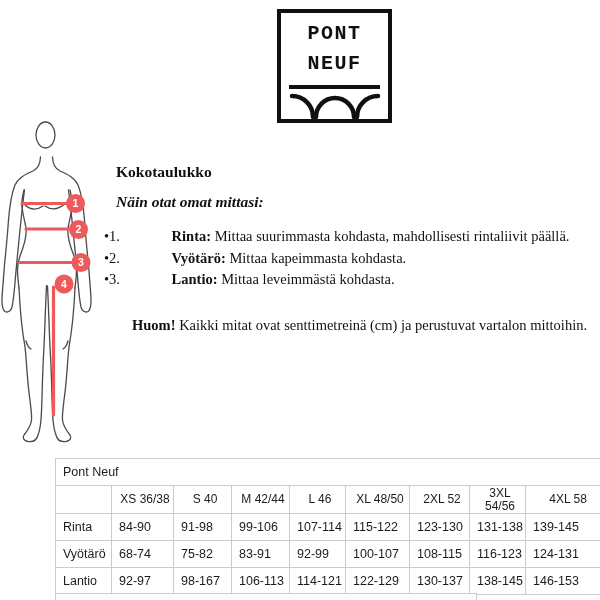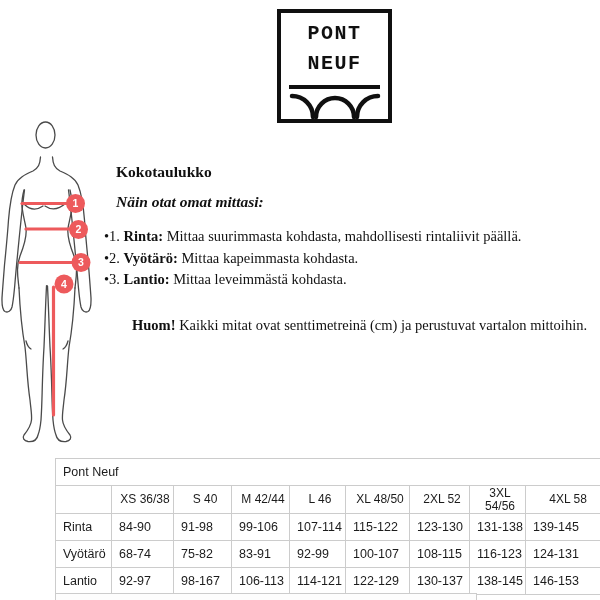--- a/index.html
+++ b/index.html
@@ -48,21 +48,21 @@
     font-size: 14.5px;
   }
   .instr-title, .instr-subtitle {
     font-weight: bold;
     font-size: 15.5px;
     margin: 12px;
   }
   .instr-subtitle { margin-top: 6px; font-style: italic; }
   .steps { margin-top: 15px; }
   .step { line-height: 21.5px; }
-  .step .lbl { font-weight: bold; }
+  .step .lbl { font-weight: bold; margin-left: 48px; }
   .note { margin-top: 24px; line-height: 20px; margin-left: 28px; }
   .note .lbl { font-weight: bold; }
 
   
   .size-table {
     left: 55px; top: 458px;
     border-collapse: collapse;
     table-layout: fixed;
     width: 550px;
     font-family: "Liberation Sans", sans-serif;

